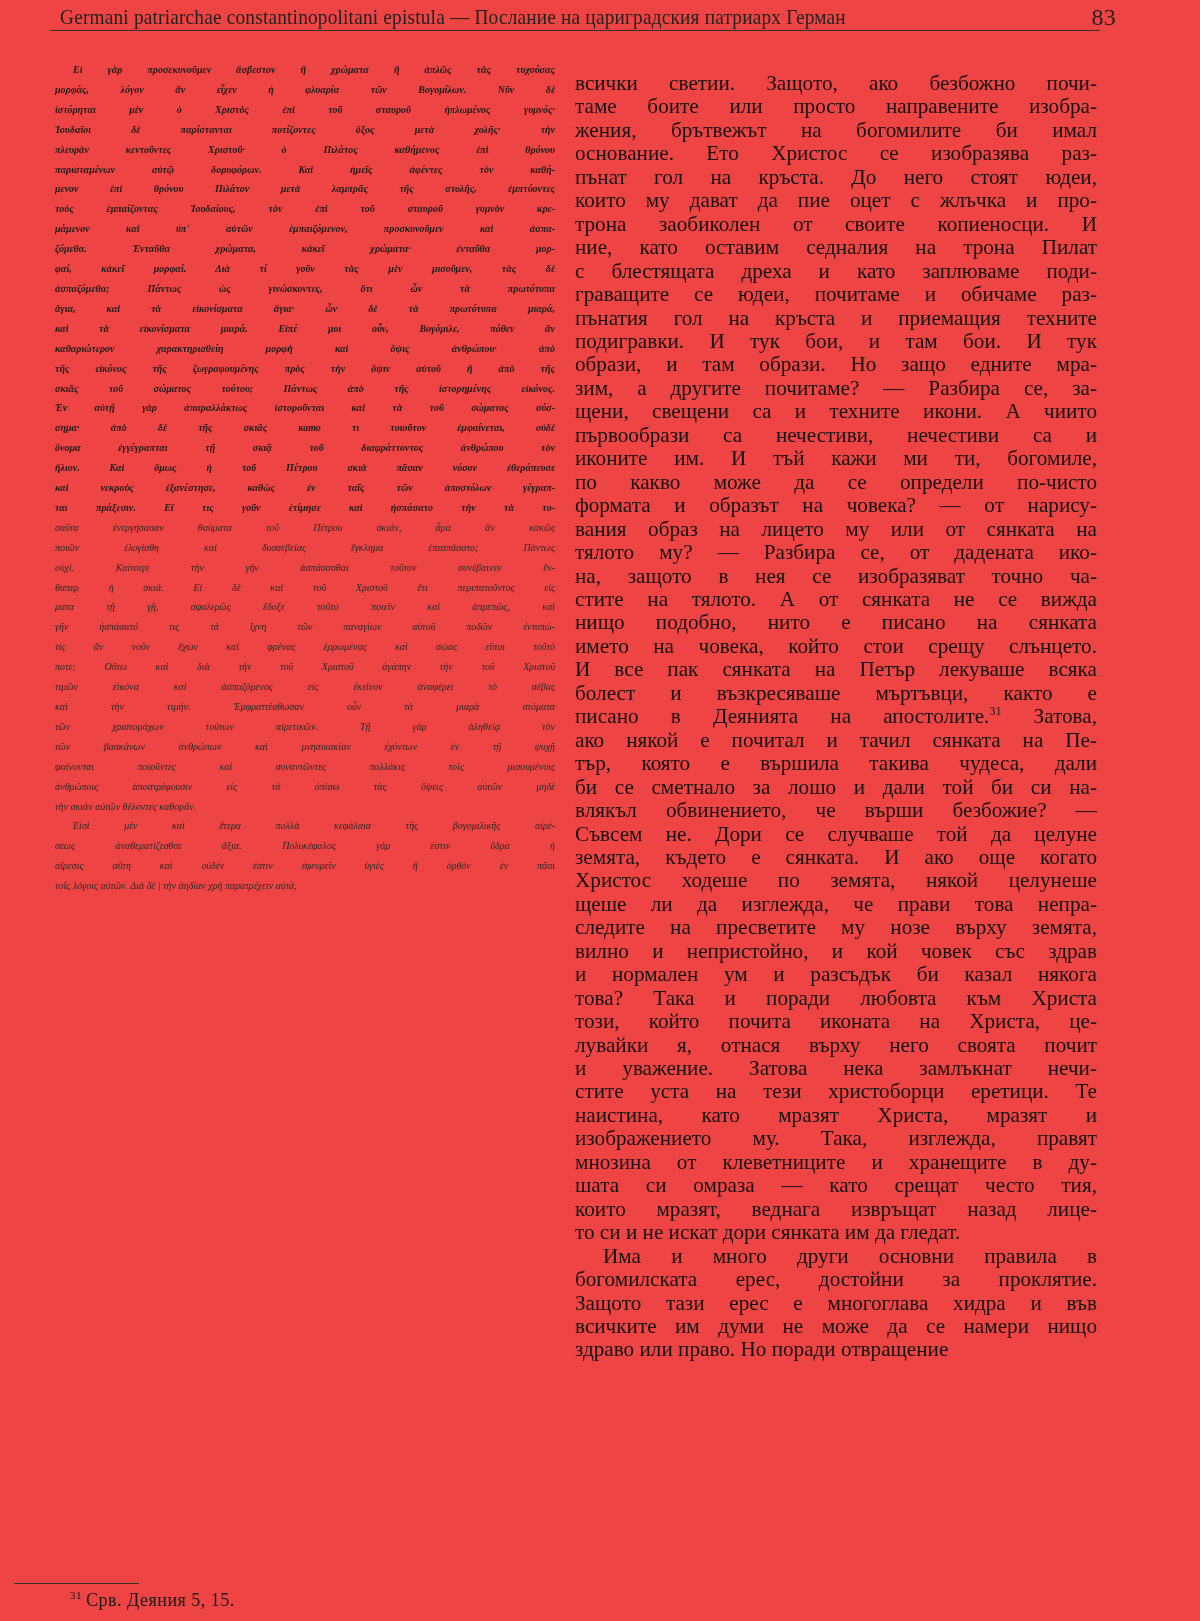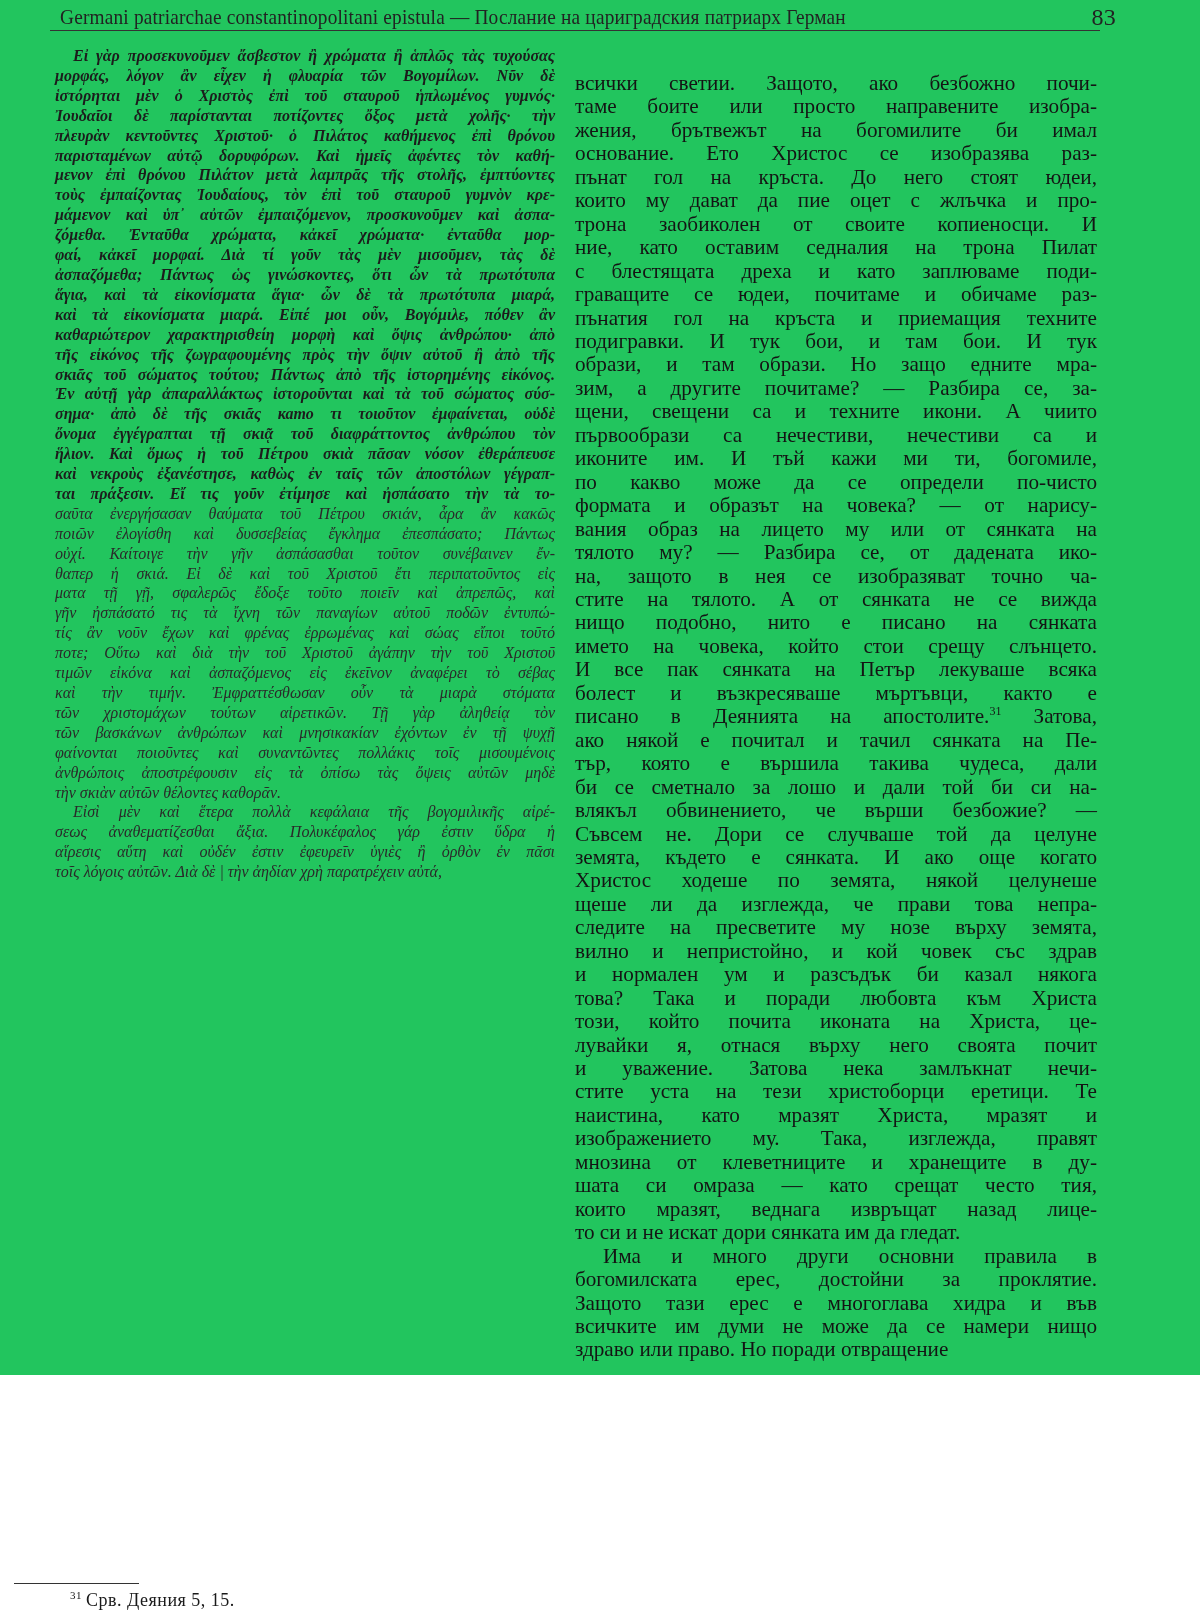--- a/index.html
+++ b/index.html
@@ -1,30 +1,30 @@
 <!DOCTYPE html>
 <html><head>
 <meta charset="utf-8">
 <style>
   html, body { margin: 0; padding: 0; background: #ffffff; }
   body { width: 1200px; height: 1621px; position: relative; overflow: hidden; color: #141414; }
-  .page { position: absolute; left: 0; top: 0; width: 1200px; height: 1375px; background: #22c55e; }
+  .page { position: absolute; left: 0; top: 0; width: 1200px; height: 1621px; background: #ef4444; }
   .running-head {
     position: absolute; left: 60px; top: 2px; width: 1050px; height: 30px;
     font-family: "Liberation Serif", serif; font-size: 21px; letter-spacing: 0.2px;
     display: flex; justify-content: space-between; align-items: center; color: #222;
   }
   .running-head .title { transform: scaleX(0.92); transform-origin: left center; white-space: nowrap; }
   .running-head .pageno { font-size: 24px; margin-right: -6px; margin-left: 30px; }
   .head-rule { position: absolute; left: 50px; top: 30px; width: 1050px; height: 0; border-top: 1.5px solid #333; }
 
   .col-greek {
-    position: absolute; left: 55px; top: 46px; width: 500px;
+    position: absolute; left: 55px; top: 60px; width: 500px;
     font-family: "Liberation Serif", serif; font-style: italic; font-weight: bold;
-    font-size: 16px; line-height: 19.9px; color: #1c1c1c;
+    font-size: 10px; line-height: 19.9px; color: #1c1c1c;
   }
   .col-greek .line { white-space: nowrap; text-align: justify; text-align-last: justify; display: block; }
   .col-greek .line.last { text-align-last: left; }
   .col-greek .line.indent { padding-left: 18px; }
   .col-greek .light { font-weight: normal; color: #2a2a2a; }
 
   .col-bg {
     position: absolute; left: 575px; top: 63px; width: 522px;
     font-family: "Liberation Serif", serif; font-size: 21.2px; line-height: 23.45px; color: #141414; margin-top: 9px;
   }

